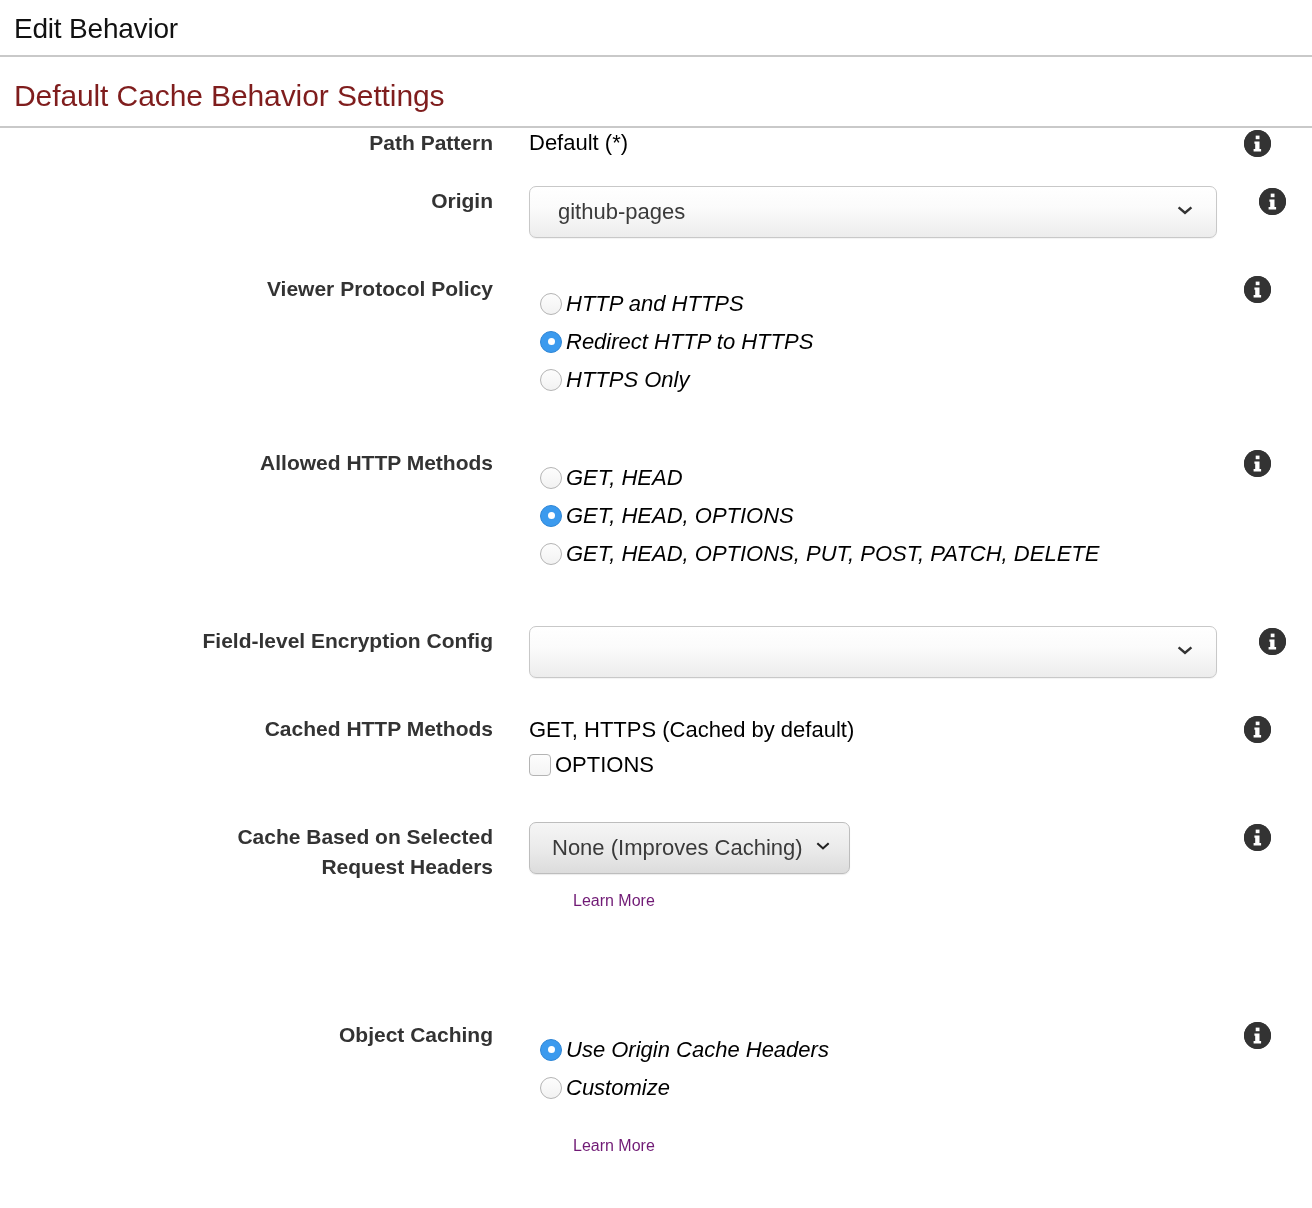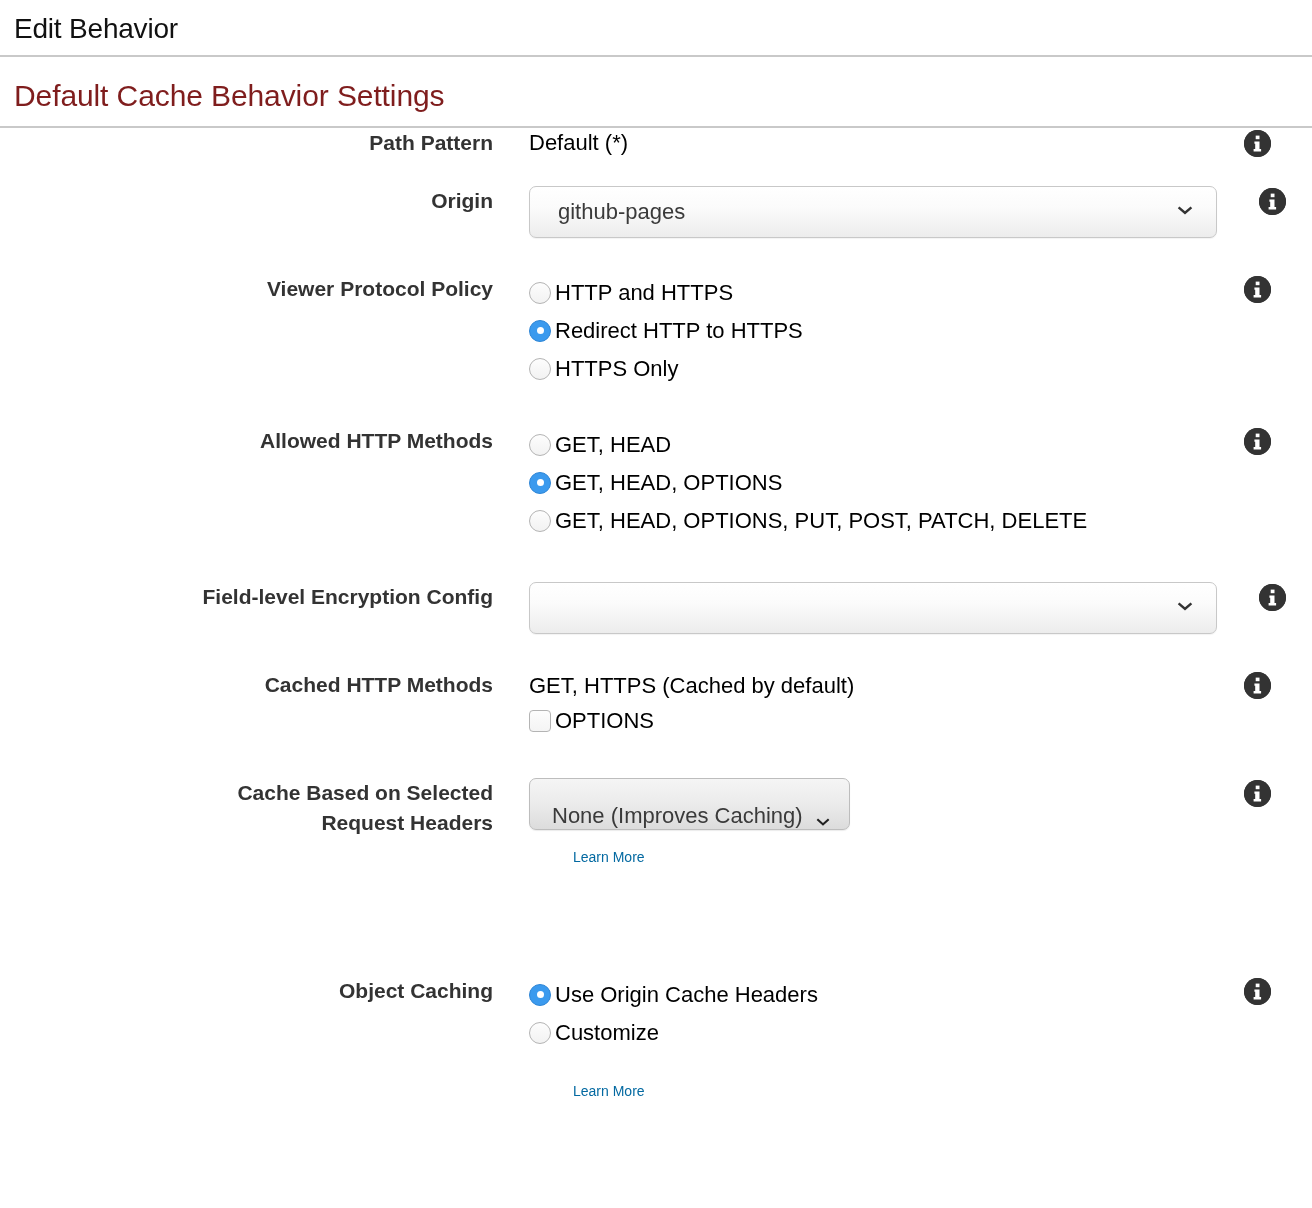--- a/index.html
+++ b/index.html
@@ -129,21 +129,21 @@
     transform: translateY(-50%);
     width: 18px;
     height: 12px;
     color: #333;
   }
   .chev svg { display: block; width: 18px; height: 12px; }
 
   
   .select-btn {
     display: inline-flex;
-    align-items: flex-end;
+    align-items: center;
     gap: 12px;
     height: 52px;
     border: 1px solid #bdbdbd;
     border-radius: 7px;
     background: linear-gradient(to bottom, #f5f5f5 0%, #ebebeb 50%, #dcdcdc 100%);
     box-shadow: 0 1px 1px rgba(0,0,0,0.08);
     padding: 0 18px 0 22px;
     font-size: 22px;
     color: #3a3a3a;
     cursor: default;
@@ -151,21 +151,21 @@
   }
   .select-btn .chev-inline {
     width: 16px;
     height: 11px;
     color: #222;
     flex: 0 0 16px;
   }
   .select-btn .chev-inline svg { display: block; width: 16px; height: 11px; }
 
   
-  .choice-list { margin: 0; padding: 0; }
+  .choice-list { margin: 11px; padding: 0; font-style: italic; }
   .choice {
     display: flex;
     align-items: center;
     height: 38px;
     cursor: default;
   }
   .radio {
     width: 22px;
     height: 22px;
     border-radius: 50%;
@@ -209,22 +209,22 @@
 
   .plain-line {
     font-size: 22px;
     color: #000;
     line-height: 32px;
   }
 
   
   .learn-more {
     display: inline-block;
-    font-size: 14px;
-    color: #0369a1;
+    font-size: 16px;
+    color: #701a75;
     text-decoration: none;
     cursor: pointer;
   }
 
   
   .row-path    { margin-top: 0px; }
   .row-origin  { margin-top: 28px; }
   .row-vpp     { margin-top: 36px; }
   .row-methods { margin-top: 38px; }
   .row-fle     { margin-top: 42px; }

